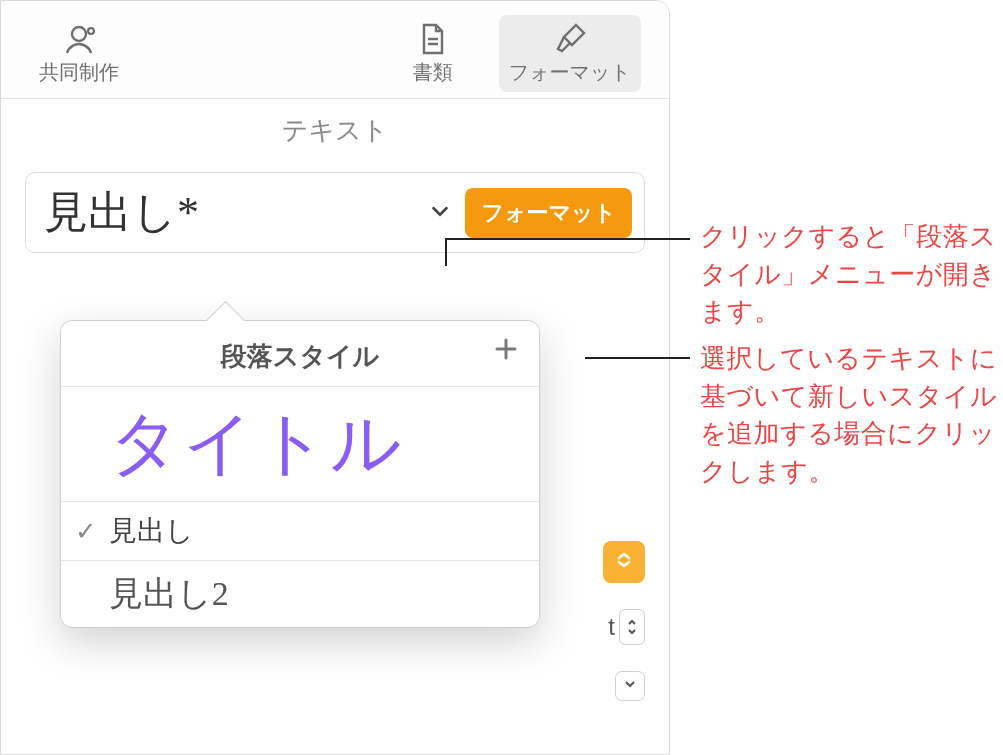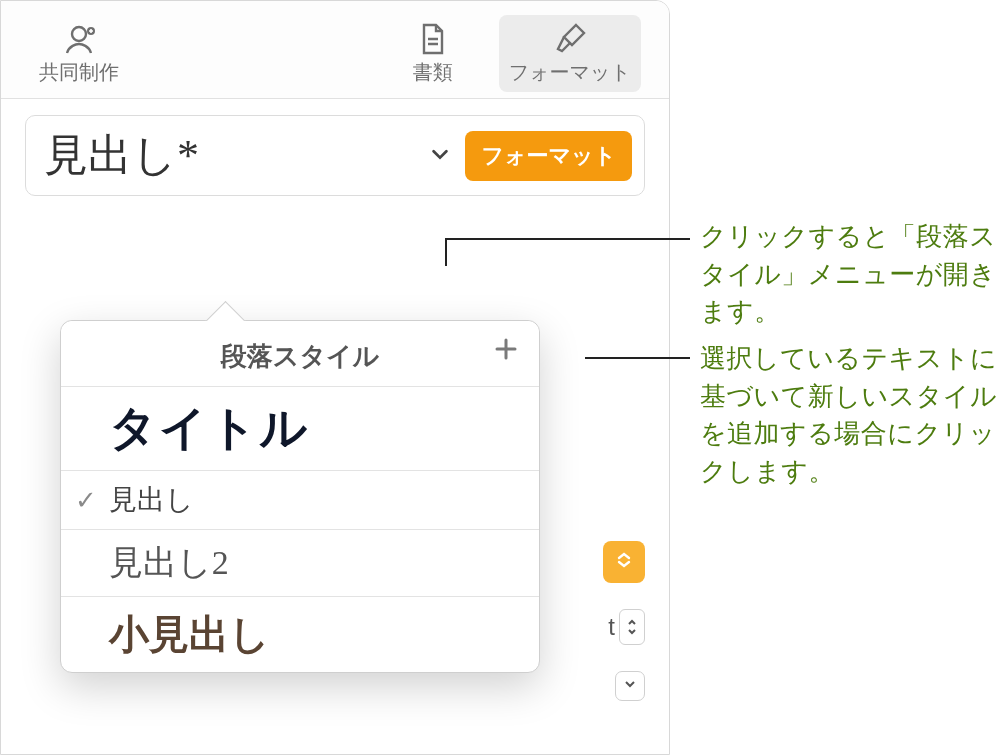--- a/index.html
+++ b/index.html
@@ -126,21 +126,21 @@
     position:relative;
     display:flex;
     align-items:center;
   }
   .style-row .check{
     position:absolute;
     left:14px;
     color:#8a8a8a;
     font-size:26px;
   }
-  .row-title{ font-size:47px; color:#0f172a; font-family:"Hiragino Mincho ProN",serif; font-weight:700; letter-spacing:2px;}
+  .row-title{ font-size:70px; color:#8b5cf6; font-family:"Hiragino Mincho ProN",serif; font-weight:400; letter-spacing:2px;}
   .row-heading{ font-size:28px; color:#444; font-family:"Hiragino Mincho ProN",serif;}
   .row-heading2{ font-size:34px; color:#555; font-family:"Hiragino Mincho ProN",serif;}
   .row-sub{ font-size:40px; color:#5a4433; font-family:"Hiragino Mincho ProN",serif; font-weight:600;}
   
   .bg-controls{
     position:absolute;
     right:24px;
     top:540px;
     display:flex;
     flex-direction:column;
@@ -171,21 +171,21 @@
   .bg-chev svg{width:14px;height:14px;}
   
   .callout-line{
     position:absolute;
     background:#222;
     height:2px;
   }
   .callout-text{
     position:absolute;
     font-size:26px;
-    color:#4d7c0f;
+    color:#ef4444;
     line-height:1.45;
     letter-spacing:0.5px;
   }
 </style>
 </head>
 <body>
 
 <div class="panel">
 
   <div class="toolbar">
@@ -218,20 +218,21 @@
           <svg viewBox="0 0 36 36" fill="none" stroke="#6f6f6f" stroke-width="2.4" stroke-linecap="round">
             <path d="M24 4l8 8-12 12-8-8z"></path>
             <path d="M12 16l-6 12 4 2 8-8"></path>
           </svg>
         </span>
         <span>フォーマット</span>
       </div>
     </div>
   </div>
 
+  <div class="tab-text">テキスト</div>
 
   <div class="style-field">
     <div class="style-name">見出し*</div>
     <div class="chev-btn">
       <span>
         <svg viewBox="0 0 24 24" fill="none" stroke="#444" stroke-width="3" stroke-linecap="round">
             <path d="M5 9l7 7 7-7"></path>
           </svg>
       </span>
     </div>
@@ -280,23 +281,20 @@
     <div class="style-row">
       <span class="row-title">タイトル</span>
     </div>
     <div class="style-row">
       <span class="check">✓</span>
       <span class="row-heading">見出し</span>
     </div>
     <div class="style-row">
       <span class="row-heading2">見出し2</span>
     </div>
-    <div class="style-row">
-      <span class="row-sub">小見出し</span>
-    </div>
   </div>
 </div>
 
 <div class="callout-line" style="left:445px; top:238px; width:2px; height:28px;"></div>
 <div class="callout-line" style="left:445px; top:238px; width:245px; height:2px;"></div>
 <div class="callout-text" style="left:700px; top:218px; width:300px;">クリックすると「段落スタイル」メニューが開きます。</div>
 
 <div class="callout-line" style="left:585px; top:357px; width:105px; height:2px;"></div>
 <div class="callout-text" style="left:700px; top:340px; width:310px;">選択しているテキストに基づいて新しいスタイルを追加する場合にクリックします。</div>
 

